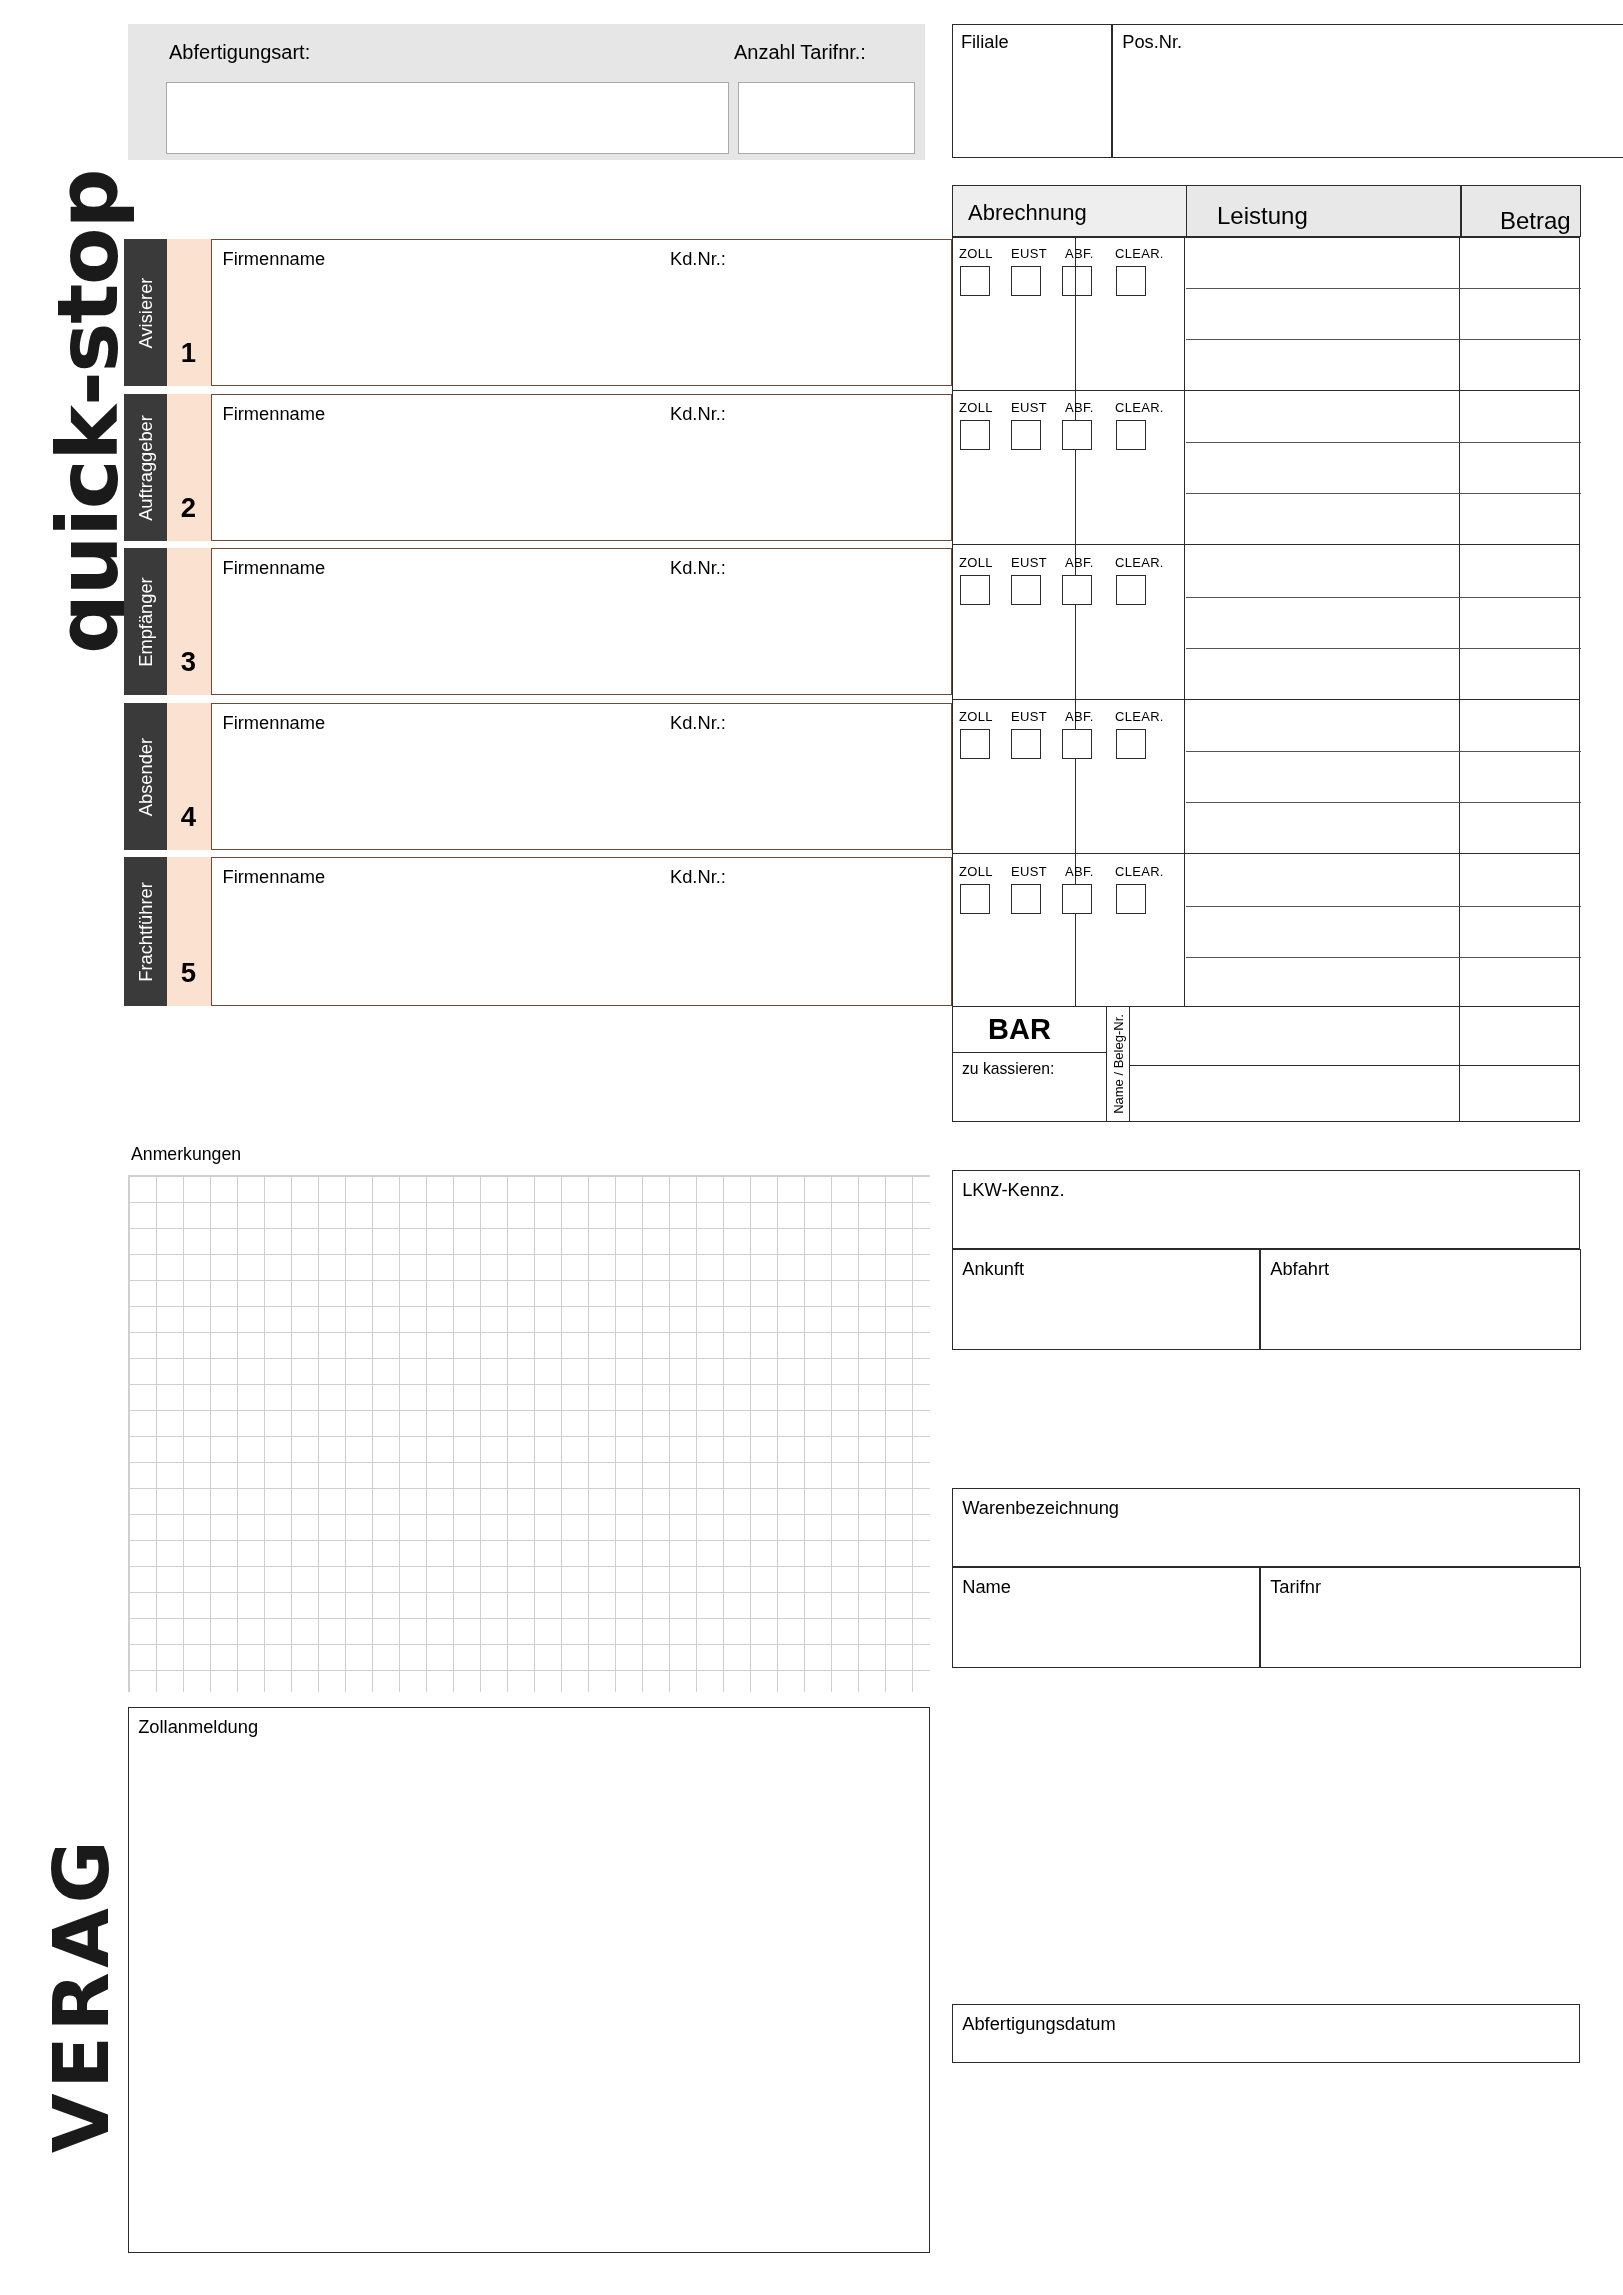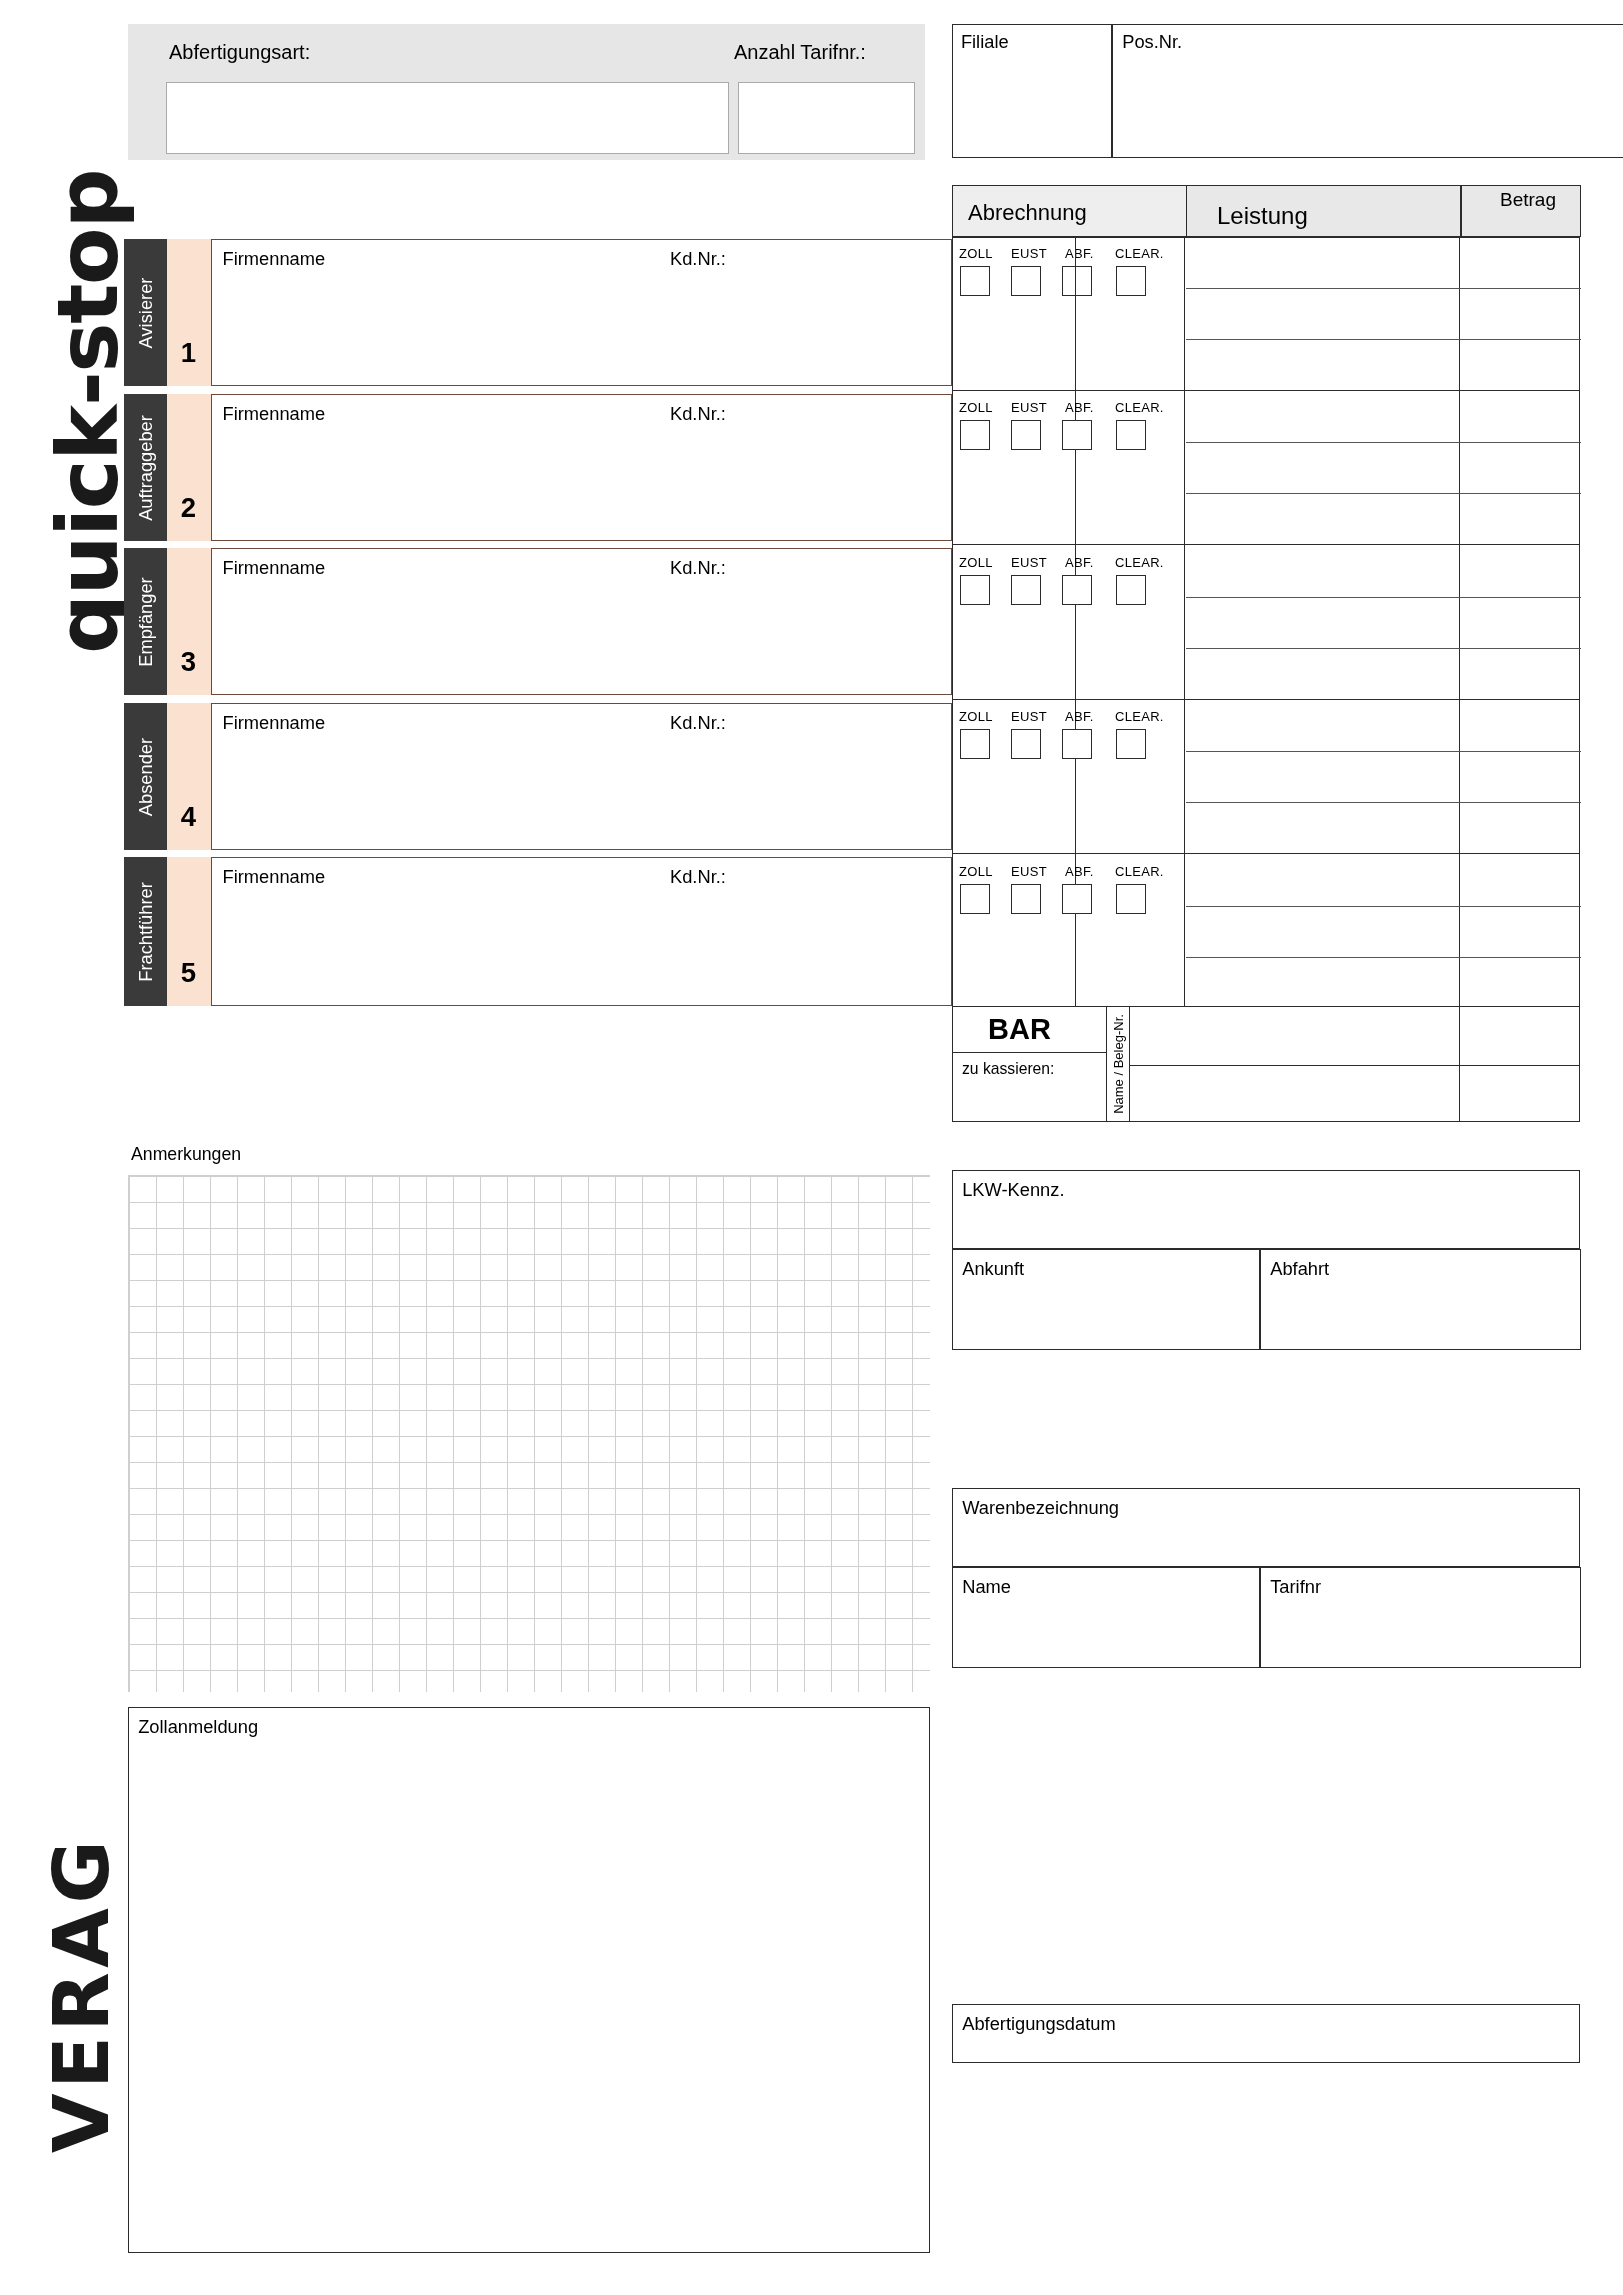--- a/index.html
+++ b/index.html
@@ -267,21 +267,21 @@
     <div class="inner-lbl" style="left:9.2px; top:6.5px;">Pos.Nr.</div>
     <div class="inner-lbl" style="left:9.2px; top:39px;"></div>
   </div>
 
   <div class="box" id="abrechnung-head"></div>
   <div class="lbl" style="left:968px; top:200px; font-size:22px;">Abrechnung</div>
   <div class="box" id="abrechnung-leistung-head">
     <div class="lbl" style="left:30px; top:15.7px; font-size:24px;">Leistung</div>
   </div>
   <div class="box" id="abrechnung-betrag-head">
-    <div class="lbl" style="left:38px; top:3px; font-size:19px;">Betrag</div>
+    <div class="lbl" style="left:38px; top:21px; font-size:24px;">Betrag</div>
   </div>
 
   <div class="party-tab" style="left:124px; top:239px; height:147px;">
     <span>Avisierer</span>
   </div>
   <div class="party-num" style="left:167px; top:239px; height:147px;">
     <span>1</span>
   </div>
   <div class="party-main" style="left:211px; top:239px; width:741px; height:147px;">
     <div class="party-firmenname">Firmenname</div>

